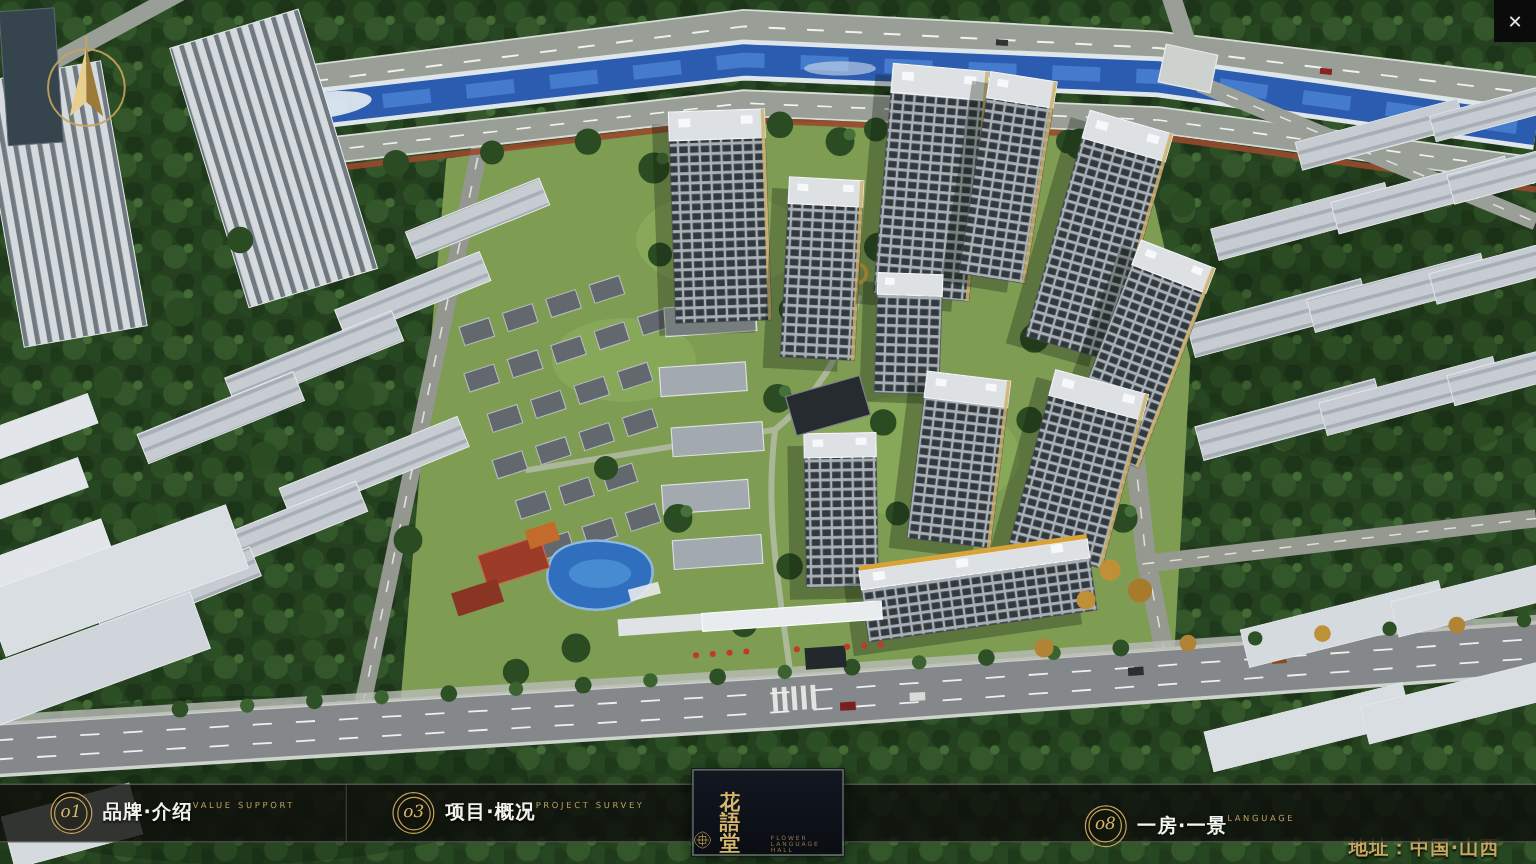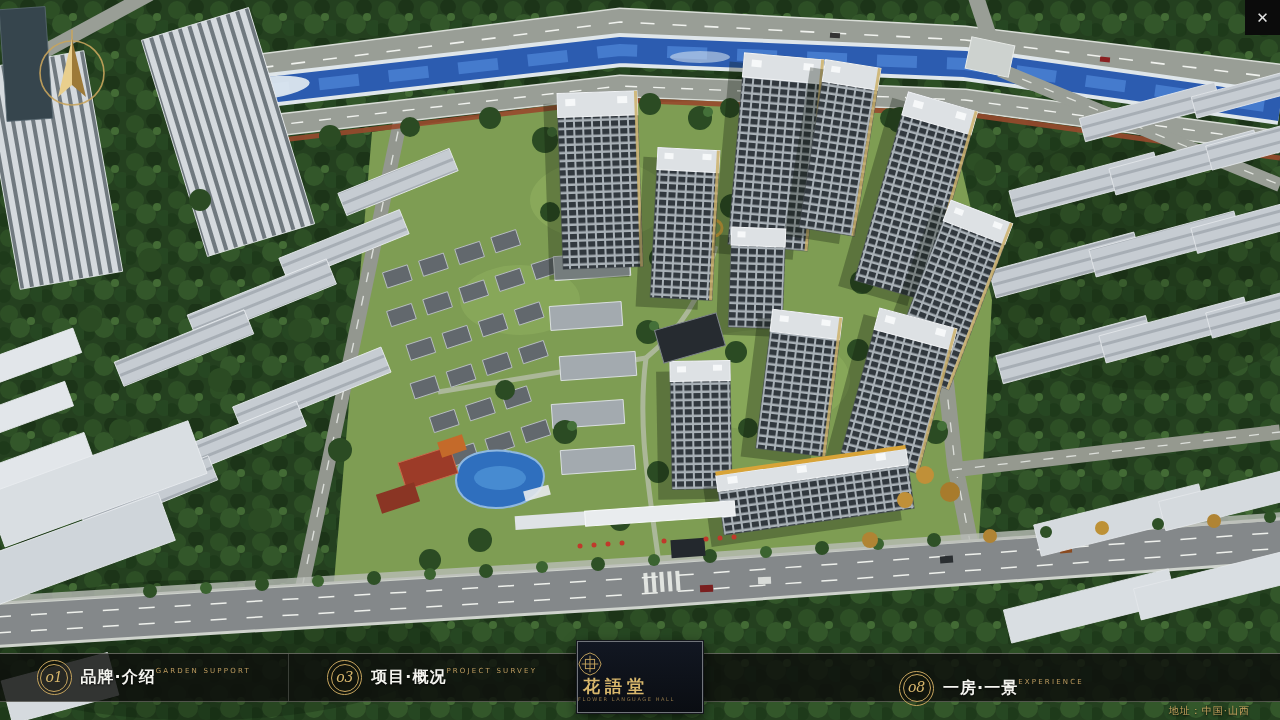--- a/index.html
+++ b/index.html
@@ -5,22 +5,22 @@
   html,body{margin:0;padding:0;background:#000;}
   .stage{position:relative;width:1280px;height:720px;overflow:hidden;background:#24401f;
          font-family:"DejaVu Sans",sans-serif;}
   .map-svg{position:absolute;left:0;top:0;width:1280px;height:720px;display:block;}
 
   
   .close-btn{position:absolute;top:0;right:0;width:35px;height:35px;background:#0b0b0b;
              color:#e3e3e3;display:flex;align-items:center;justify-content:center;
              font-size:15px;cursor:pointer;z-index:9;}
   .compass{position:absolute;left:34px;top:26px;width:76px;height:86px;z-index:8;}
-  .addr{position:absolute;right:30px;bottom:2px;font-size:10px;color:#c9a660;
-        letter-spacing:1px;text-shadow:0 1px 2px #000;z-index:9;}
+  .addr{position:absolute;right:30px;bottom:2px;font-size:16px;color:#c9a660;
+        letter-spacing:1px;text-shadow:0 1px 2px #000;z-index:9;font-weight:bold;}
 
   
   .bar{position:absolute;left:0;top:653px;width:1280px;height:47px;display:flex;
        background:rgba(13,15,12,.82);border-top:1px solid rgba(225,225,212,.38);
        border-bottom:1px solid rgba(225,225,212,.30);z-index:10;}
   .grp{flex:1;display:flex;min-width:0;}
   .nav-item{flex:1;display:flex;align-items:center;justify-content:center;gap:9px;
             border-right:1px solid rgba(235,235,225,.20);cursor:pointer;min-width:0;}
   .grp.right .nav-item:last-child{border-right:none;margin-top:21px;}
   .badge{width:33px;height:33px;border:1px solid #c7a55e;border-radius:50%;
@@ -33,21 +33,21 @@
   .nav-text{display:flex;min-width:0;}
   .nav-label{font-weight:700;font-size:16px;color:#f4f4ef;letter-spacing:1px;
              text-shadow:0 1px 2px rgba(0,0,0,.85);white-space:nowrap;}
   .nav-rule{height:1px;margin:2px 0;
             background:linear-gradient(90deg,rgba(180,145,80,.15),#b4915a 18%,#b4915a 82%,rgba(180,145,80,.15));}
   .nav-sub{font-size:7px;color:#bf9d60;letter-spacing:2.2px;white-space:nowrap;}
 
   .logo-box{width:124px;height:70px;margin-top:-13px;flex:none;z-index:11;cursor:pointer;
             background:linear-gradient(180deg,#121722,#0a0d12);
             border:1px solid #71757b;box-shadow:0 0 0 1px #14171c,0 4px 12px rgba(0,0,0,.65);
-            display:flex;flex-direction:column;align-items:flex-start;justify-content:center;gap:2px;}
+            display:flex;flex-direction:row;align-items:flex-end;justify-content:center;gap:2px;}
   .logo-title{font-family:"DejaVu Serif",serif;font-weight:700;font-size:17px;color:#d8b76c;
               letter-spacing:5px;padding-left:5px;line-height:1;}
   .logo-tag{font-size:5px;color:#93794a;letter-spacing:1.6px;line-height:1;}
 </style>
 </head>
 <body>
 
 <div class="stage">
 
   <svg class="map-svg" viewBox="0 0 1280 720">
@@ -449,21 +449,21 @@
     <div class="grp left">
       <div class="nav-item">
         <div class="badge">
             <div class="badge-inner">
               <span class="badge-num">o1</span>
             </div>
           </div>
         <div class="nav-text">
             <div class="nav-label">品牌·介绍</div>
           <div class="nav-rule"></div>
-          <div class="nav-sub">GARDEN SUPPORT</div>
+          <div class="nav-sub">VALUE SUPPORT</div>
           </div>
       </div>
       <div class="nav-item">
         <div class="badge">
             <div class="badge-inner">
               <span class="badge-num">o3</span>
             </div>
           </div>
         <div class="nav-text">
             <div class="nav-label">项目·概况</div>
@@ -486,20 +486,20 @@
     <div class="grp right">
       <div class="nav-item">
         <div class="badge">
             <div class="badge-inner">
               <span class="badge-num">o8</span>
             </div>
           </div>
         <div class="nav-text">
             <div class="nav-label">一房·一景</div>
           <div class="nav-rule"></div>
-          <div class="nav-sub">EXPERIENCE</div>
+          <div class="nav-sub">LANGUAGE</div>
           </div>
       </div>
     </div>
   </div>
 
   <div class="addr">地址：中国·山西</div>
 </div>
 
 </body></html>

